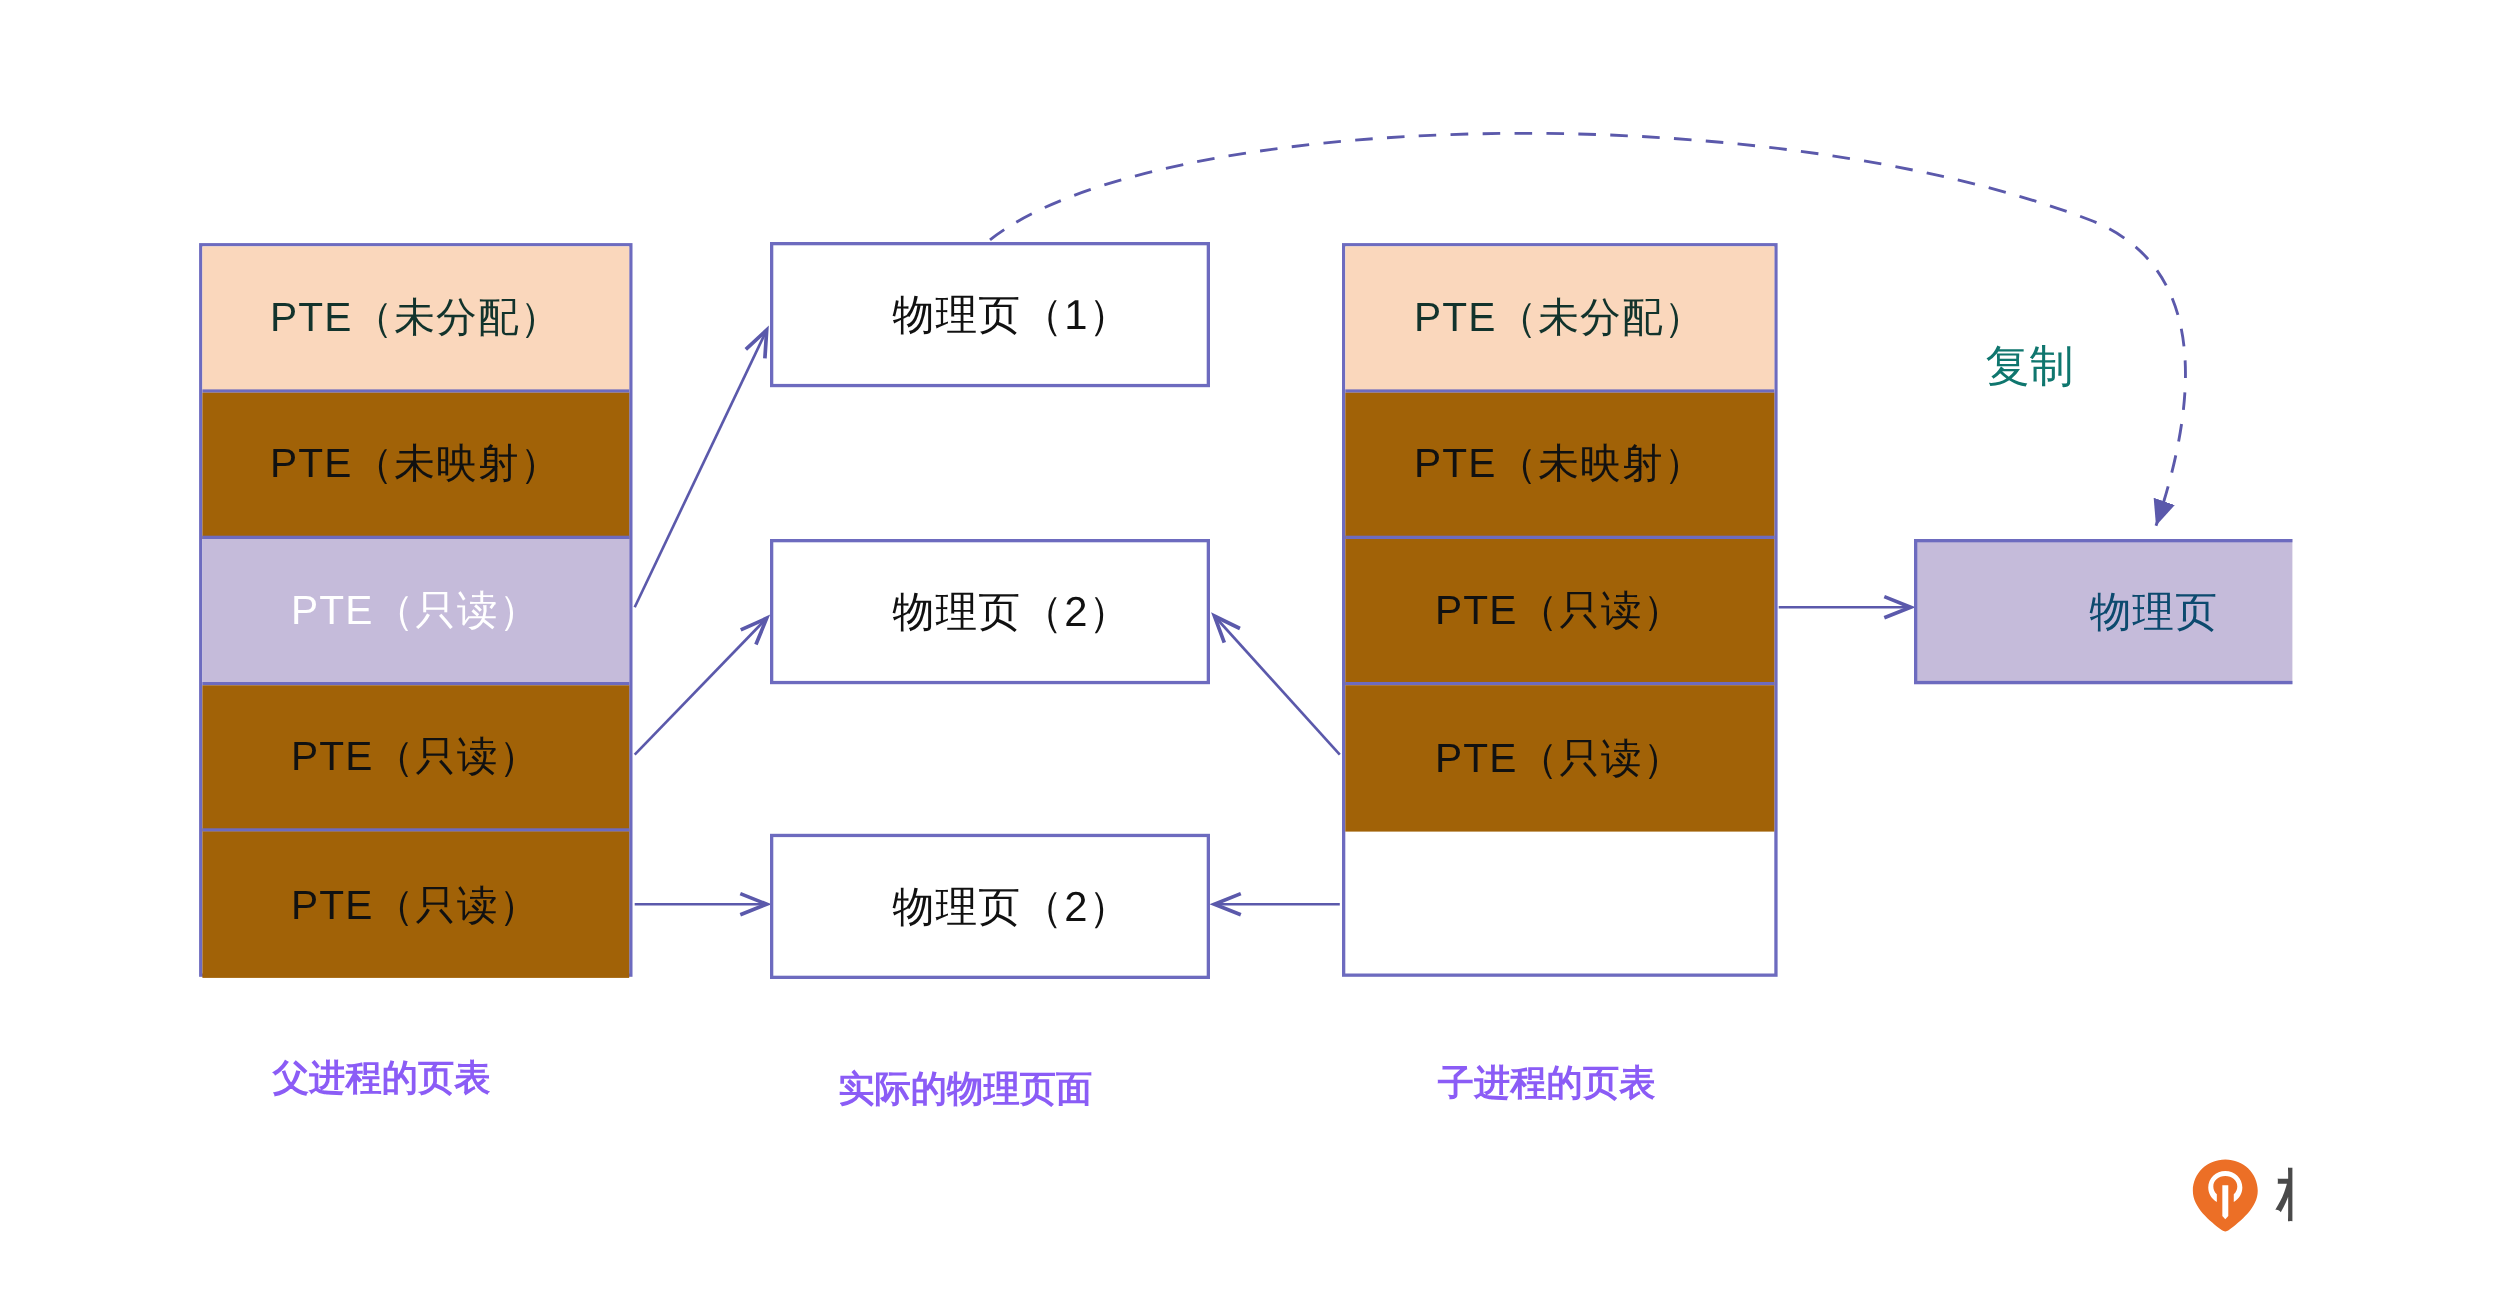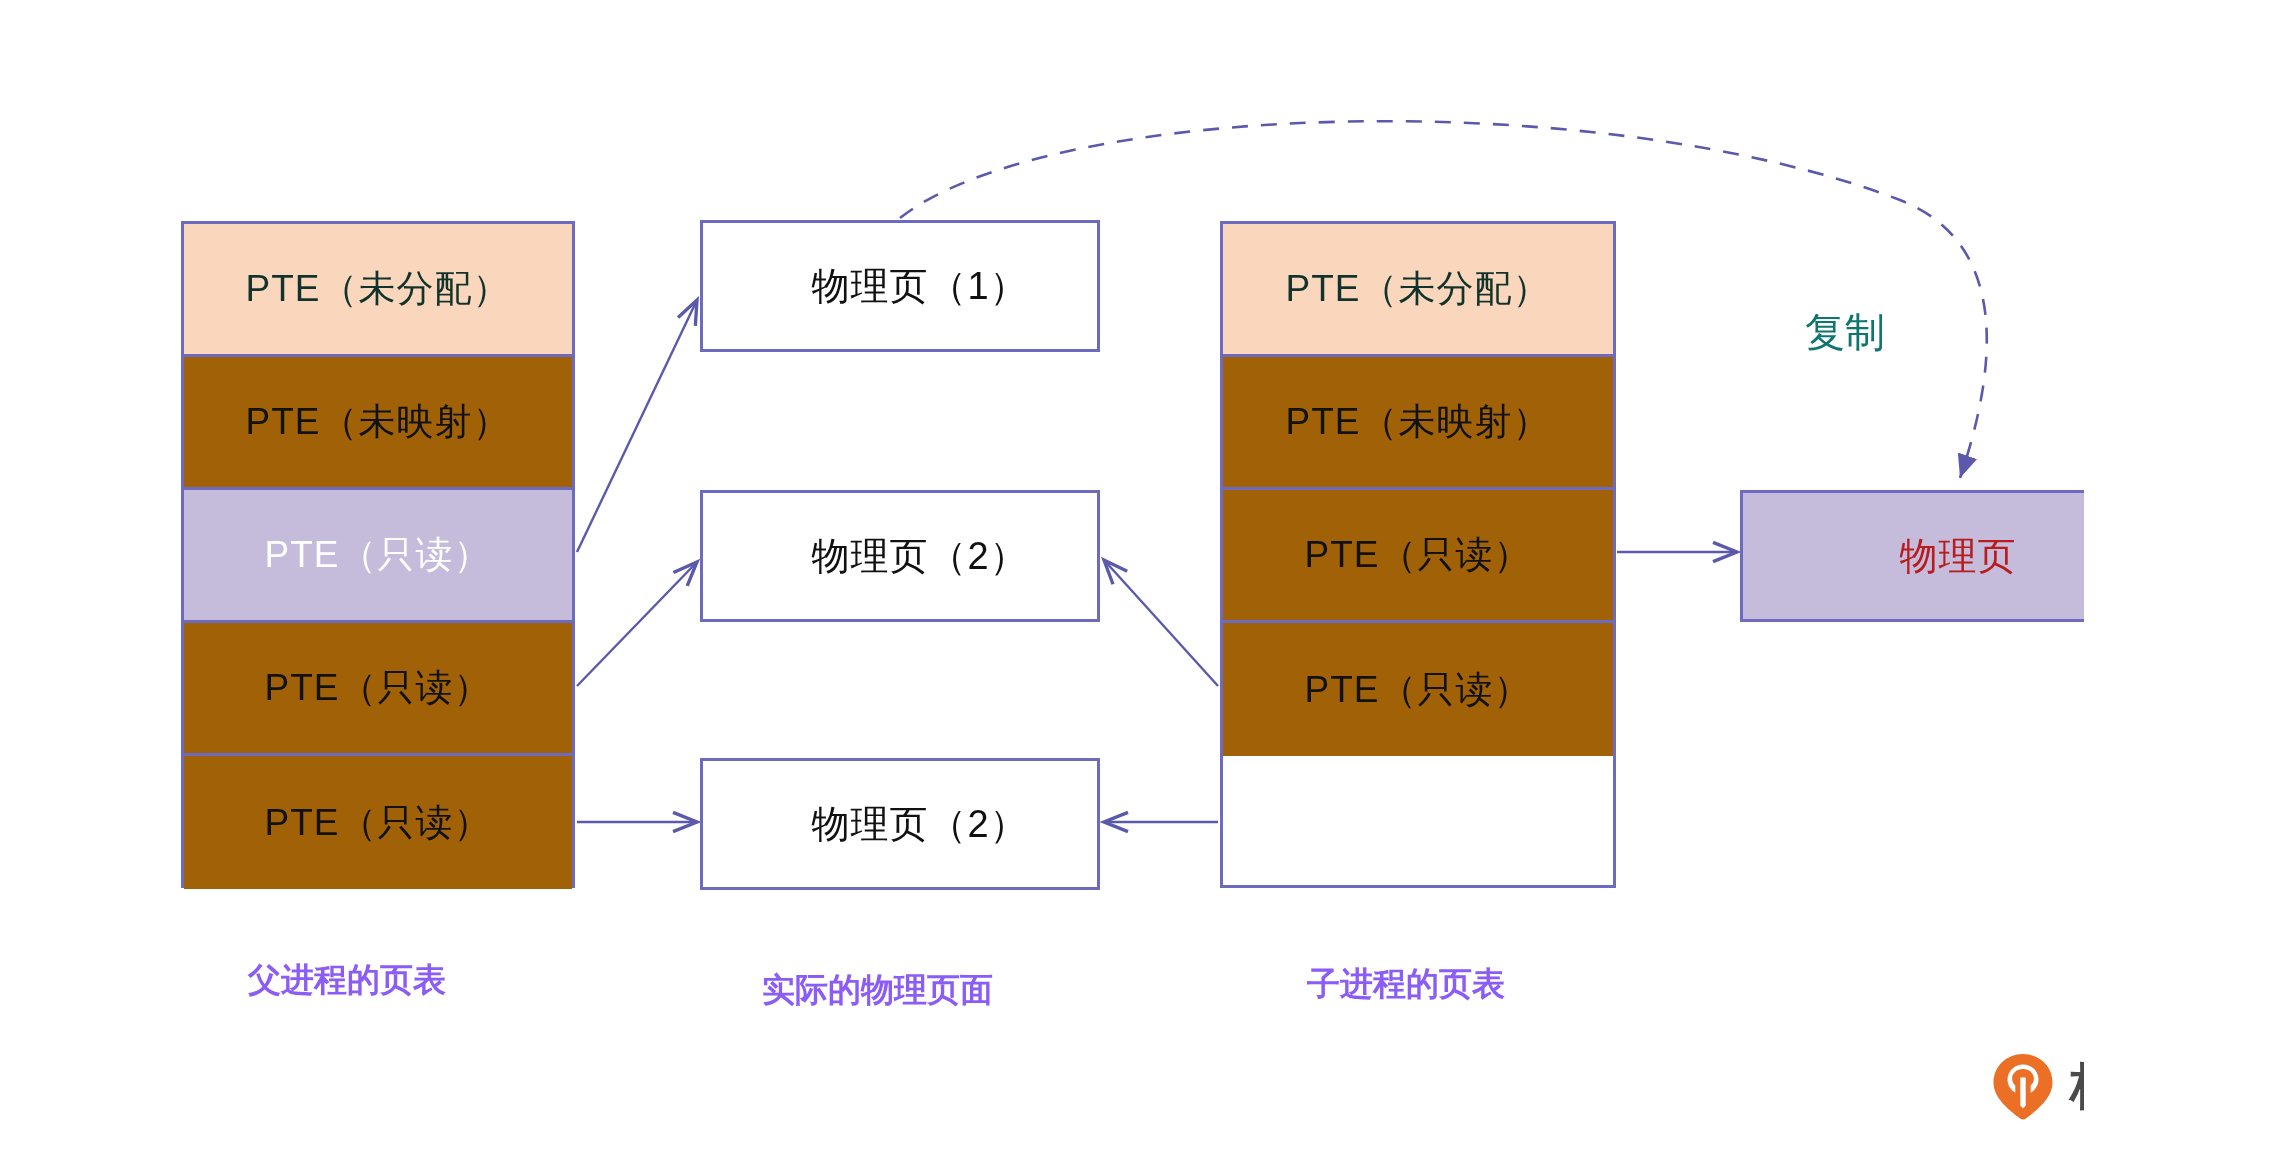--- a/index.html
+++ b/index.html
@@ -58,21 +58,21 @@
     align-items: center;
     justify-content: center;
     font-size: 38px;
     letter-spacing: 1px;
     color: #111111;
     white-space: nowrap;
     padding-left: 40px;
   }
   .page-box.filled {
     background: #c5bbda;
-    color: #b91c1c;
+    color: #0c4a6e;
   }
 
   
   .caption {
     position: absolute;
     font-size: 33px;
     color: #8b5cf6;
     white-space: nowrap;
     font-weight: 600;
   }

